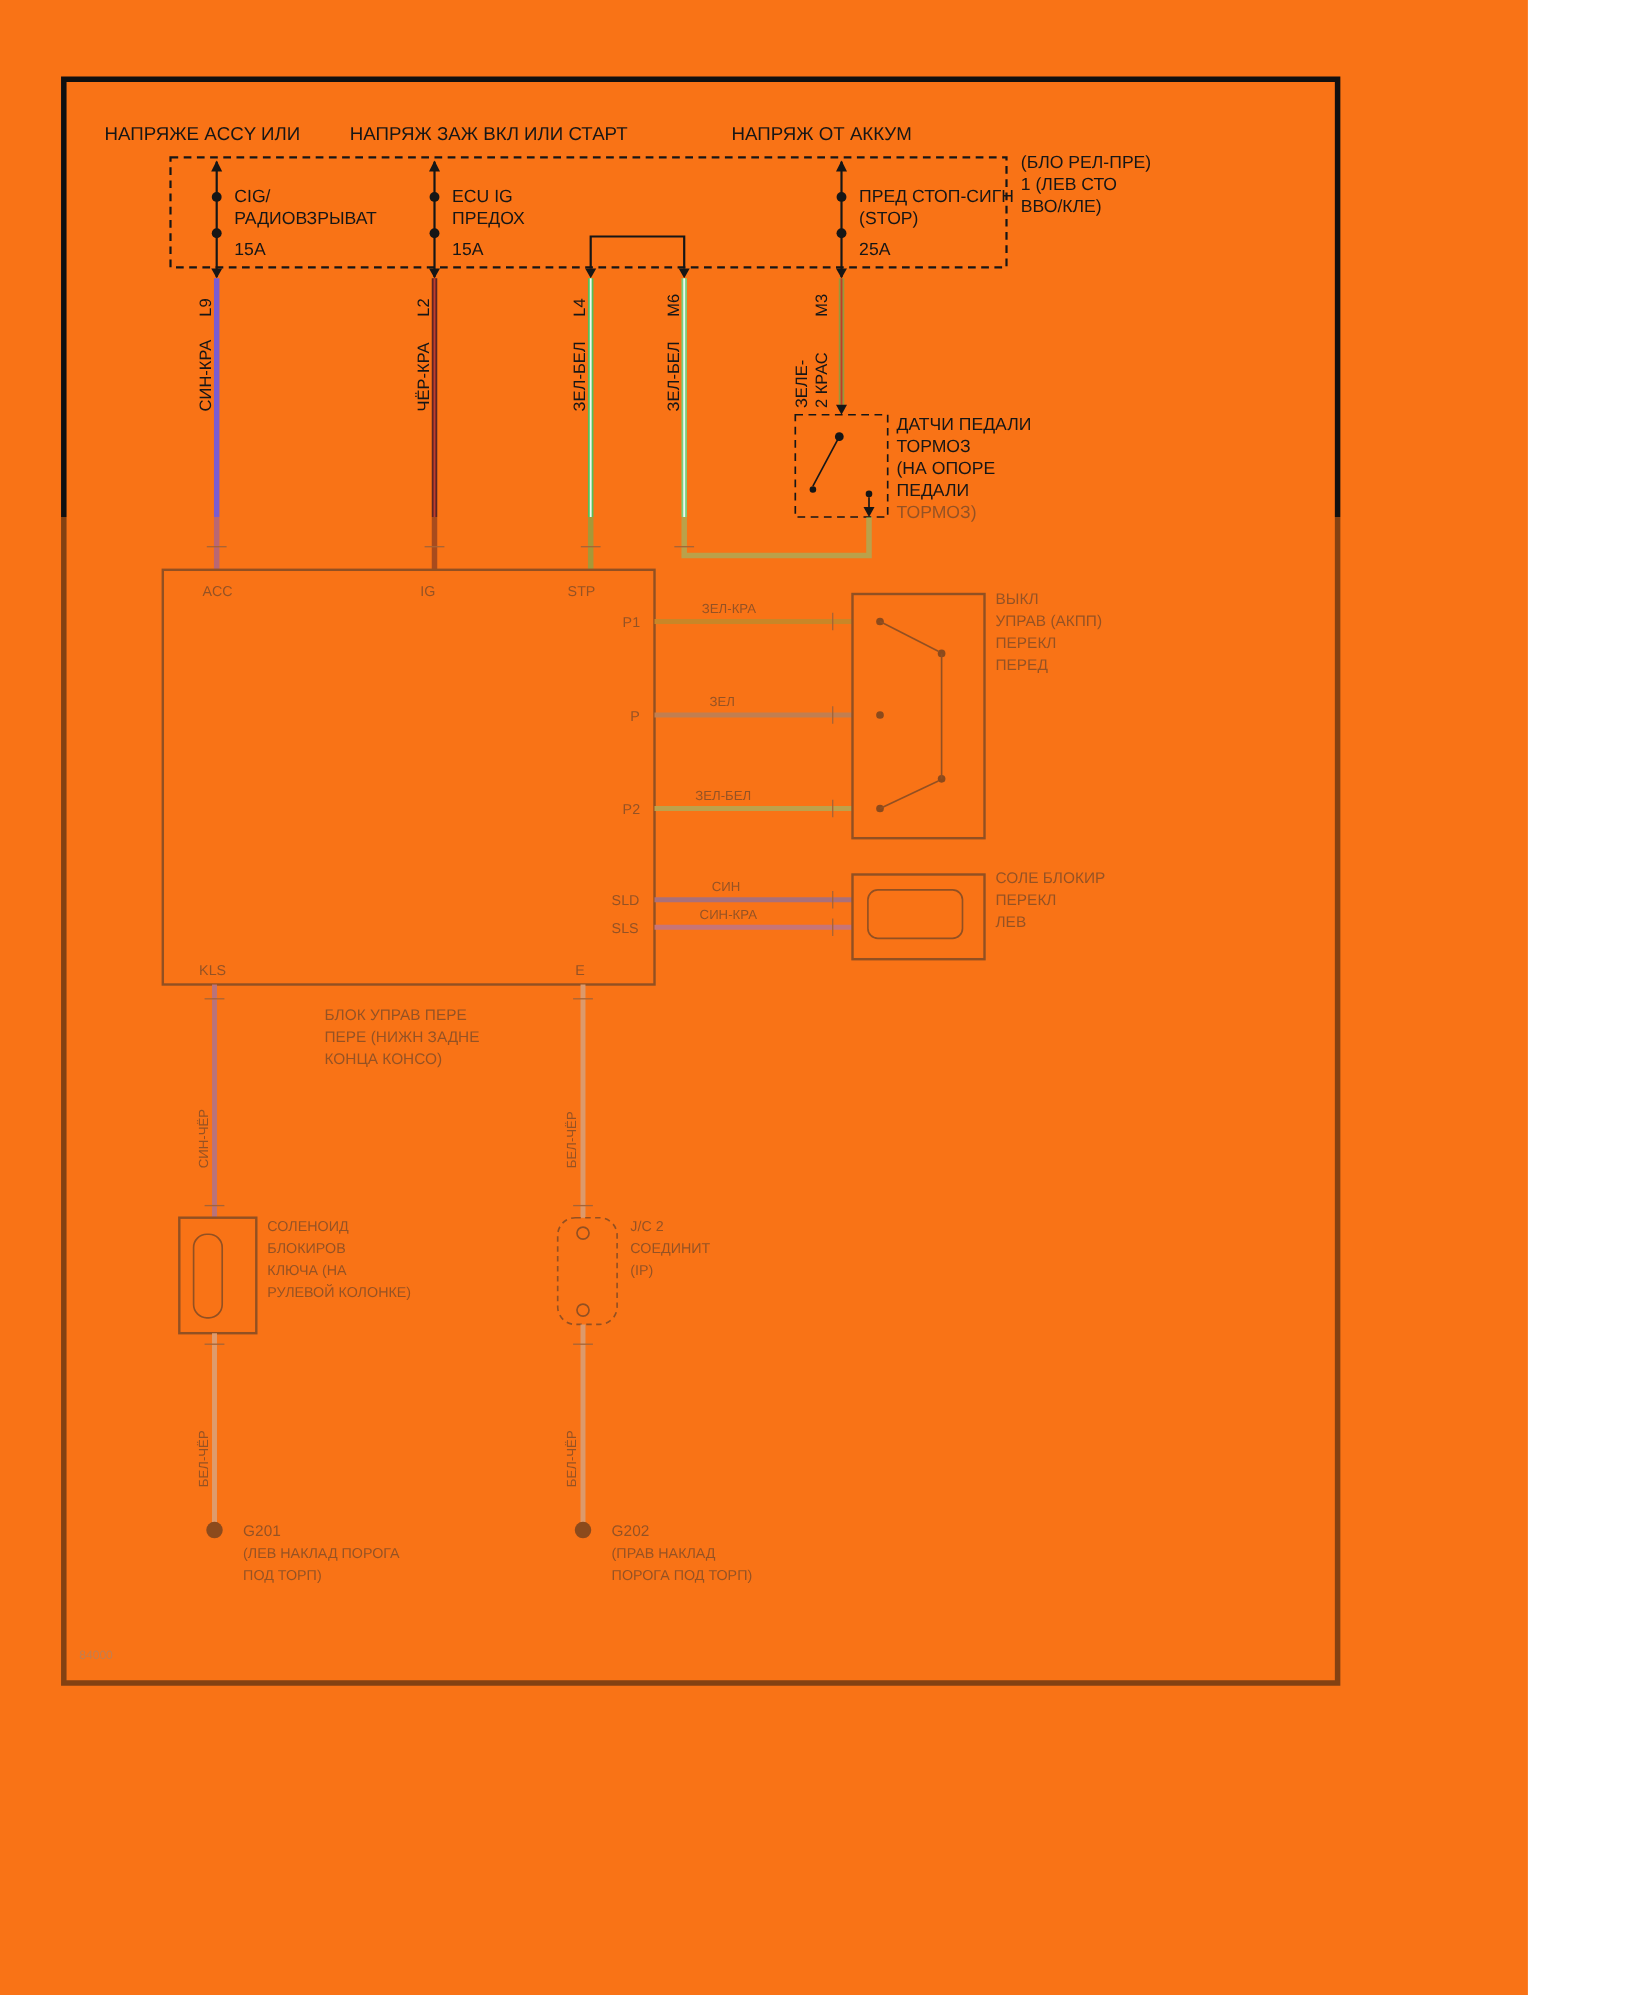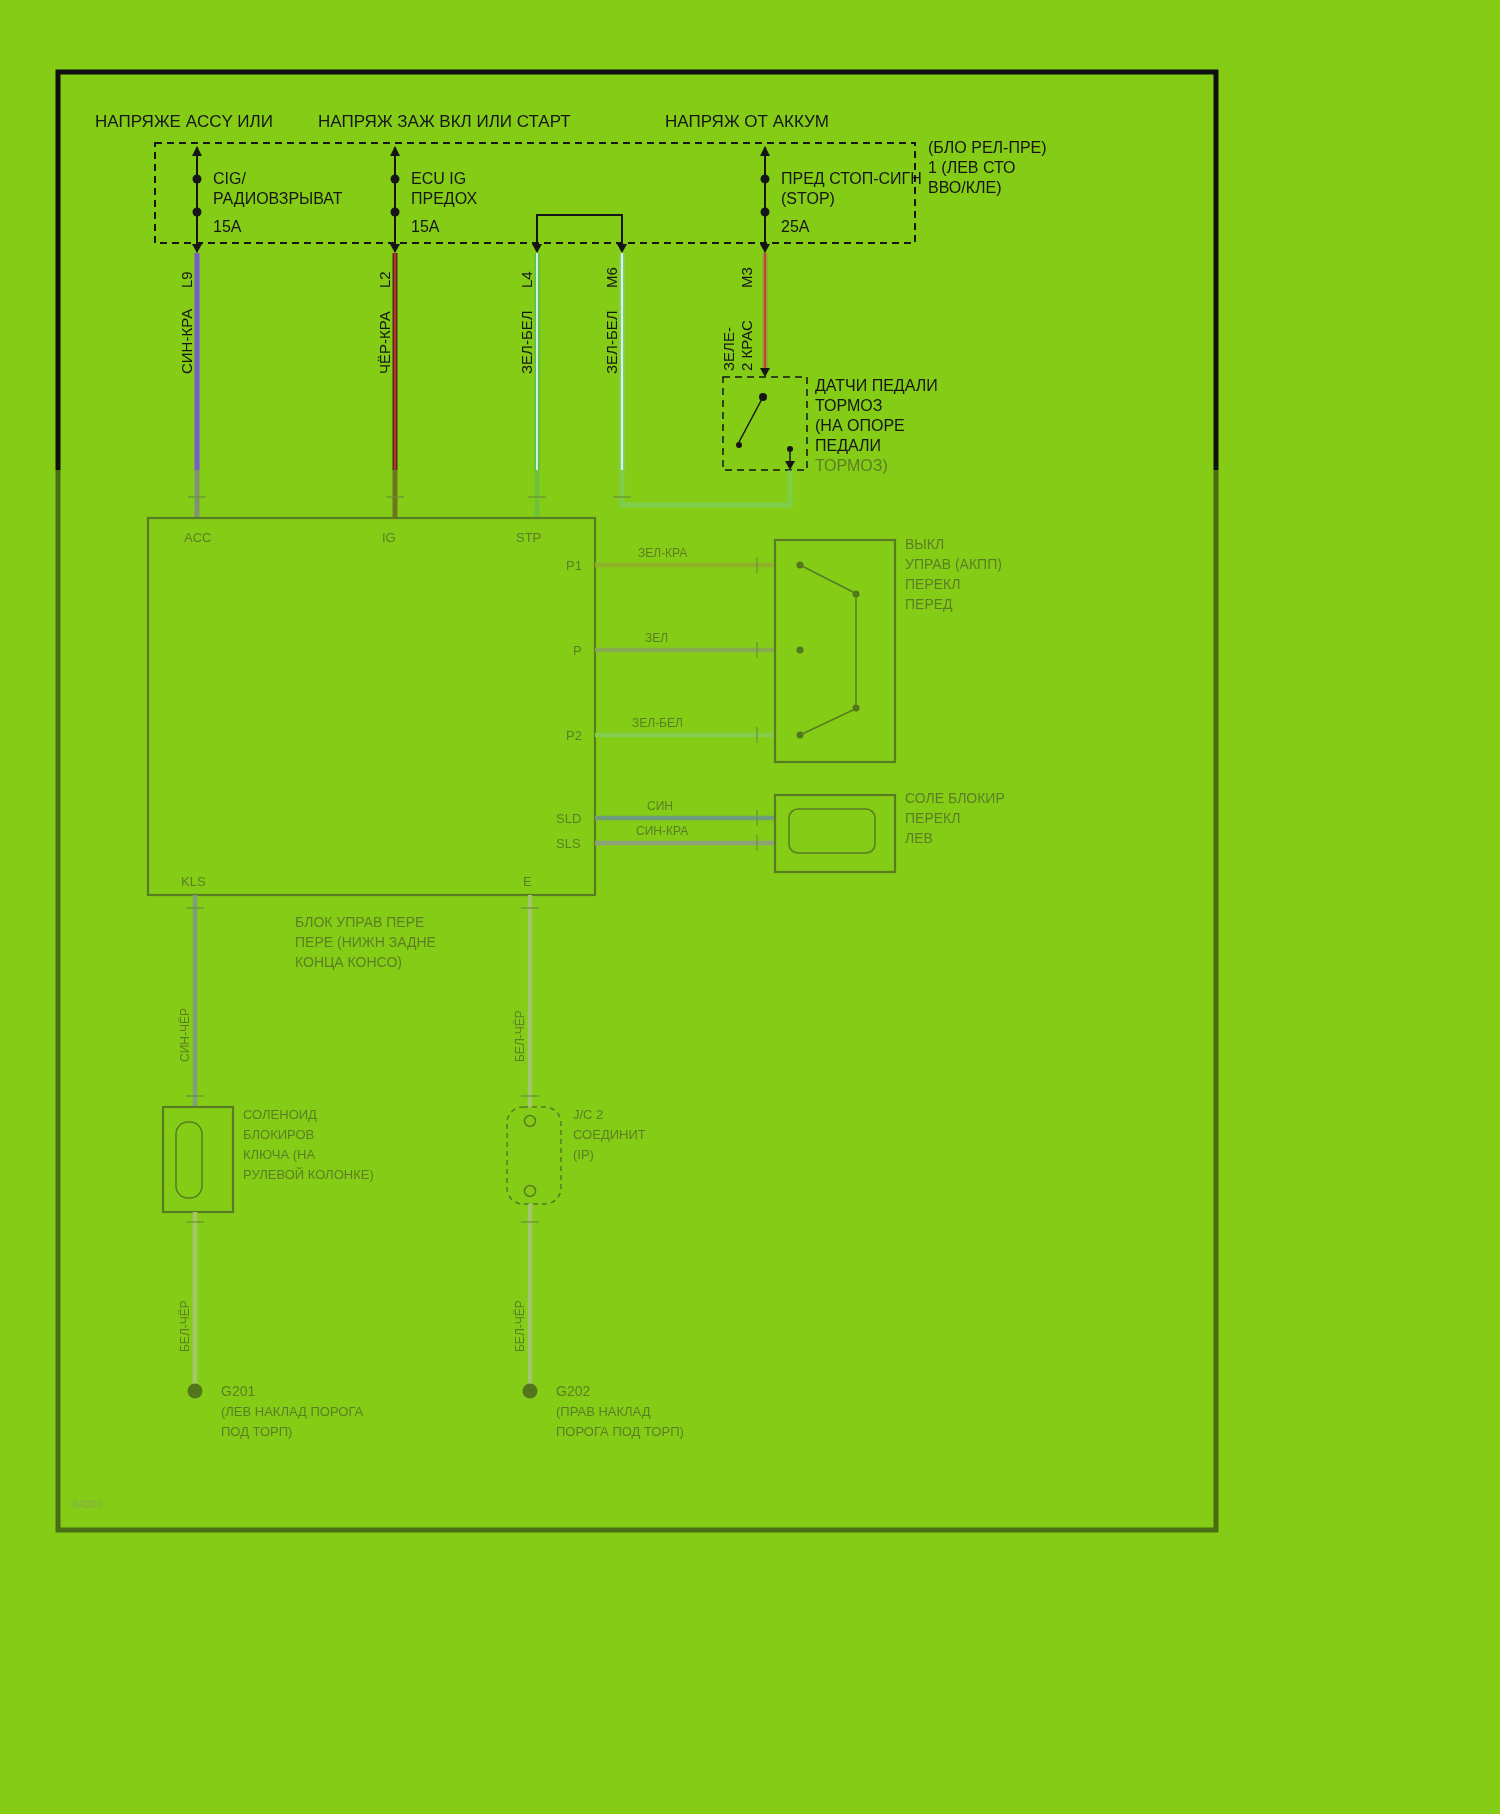--- a/index.html
+++ b/index.html
@@ -1,16 +1,16 @@
 <!DOCTYPE html>
 <html><head>
 <meta charset="utf-8">
 <style>
   html,body{margin:0;padding:0;background:#ffffff}
-  .canvas{position:relative;width:1500px;height:1814px;background:#84cc16;font-family:"Liberation Sans",sans-serif;overflow:hidden}
+  .canvas{position:relative;width:1389px;height:1814px;background:#f97316;font-family:"Liberation Sans",sans-serif;overflow:hidden}
   svg{position:absolute;left:0;top:0}
   text{fill:#161616;font-family:"Liberation Sans",sans-serif}
   .t17{font-size:17px}
   .t16{font-size:16px}
   .t15{font-size:15px}
   .t14{font-size:14px}
   .t13{font-size:13px}
   .t12{font-size:12px}
   .t11{font-size:11px}
   .k15{stroke:#161616;stroke-width:1.5;fill:none}

